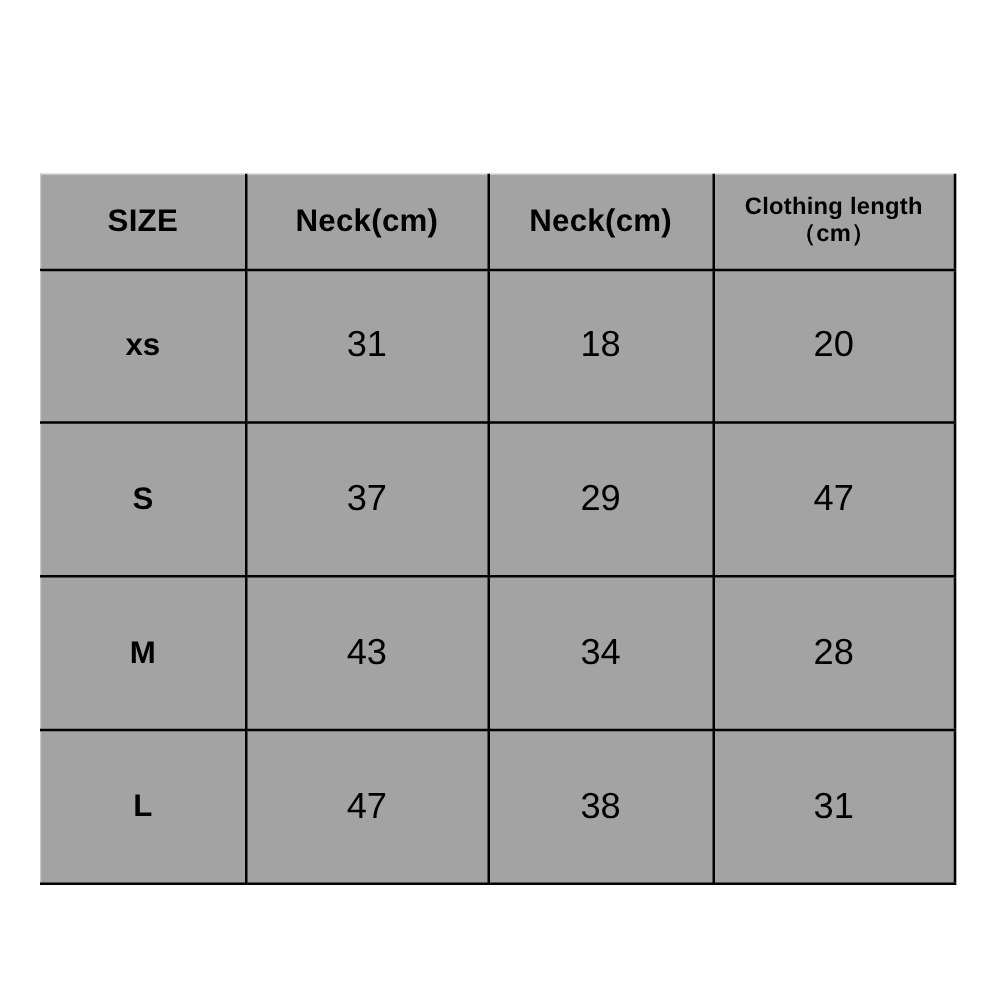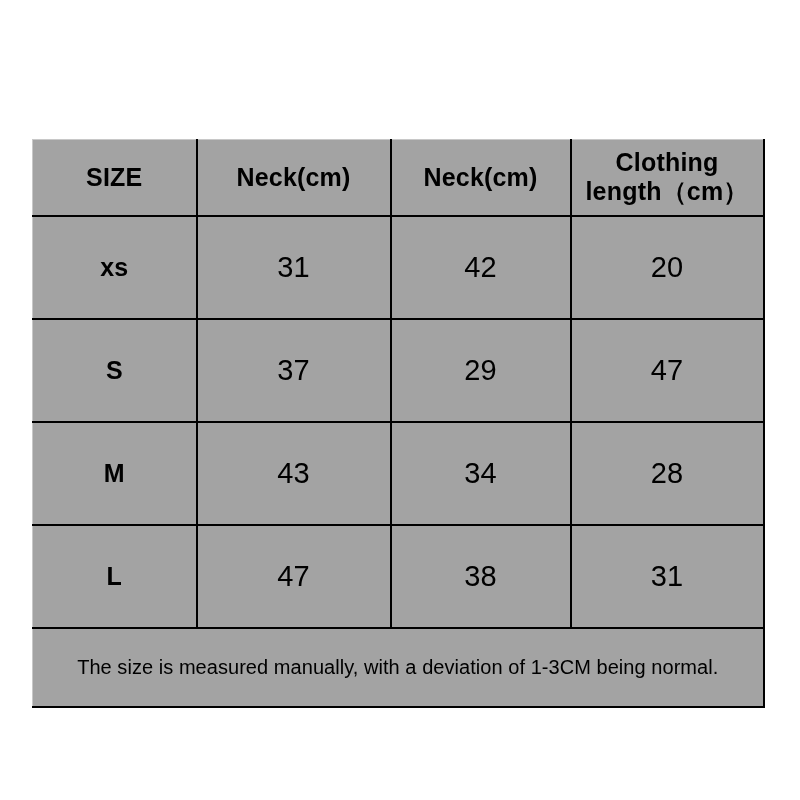--- a/index.html
+++ b/index.html
@@ -61,21 +61,21 @@
 
   
   .hdr-row { height: 76px; }
   .hdr-cell {
     font-weight: bold;
     font-size: 25px;
     line-height: 1.12;
     letter-spacing: 0.2px;
   }
   .hdr-cell.two-line {
-    font-size: 25px;
+    font-size: 19px;
     line-height: 1.16;
     padding: 0 6px;
   }
 
   
   .data-row { height: 64px; }
   .cell-size {
     font-weight: bold;
     font-size: 25px;
   }
@@ -115,21 +115,21 @@
         <th class="hdr-cell">Neck(cm)</th>
         <th class="hdr-cell">Neck(cm)</th>
         <th class="hdr-cell two-line">Clothing length（cm）</th>
       </tr>
     </thead>
 
     <tbody>
       <tr class="data-row">
         <td class="cell-size">xs</td>
         <td class="cell-val">31</td>
-        <td class="cell-val">42</td>
+        <td class="cell-val">18</td>
         <td class="cell-val">20</td>
       </tr>
       <tr class="data-row">
         <td class="cell-size">S</td>
         <td class="cell-val">37</td>
         <td class="cell-val">29</td>
         <td class="cell-val">47</td>
       </tr>
       <tr class="data-row">
         <td class="cell-size">M</td>
@@ -137,19 +137,16 @@
         <td class="cell-val">34</td>
         <td class="cell-val">28</td>
       </tr>
       <tr class="data-row">
         <td class="cell-size">L</td>
         <td class="cell-val">47</td>
         <td class="cell-val">38</td>
         <td class="cell-val">31</td>
       </tr>
 
-      <tr class="note-row">
-        <td colspan="4">The size is measured manually, with a deviation of 1-3CM being normal.</td>
-      </tr>
     </tbody>
   </table>
 
 </div>
 
 </body></html>

